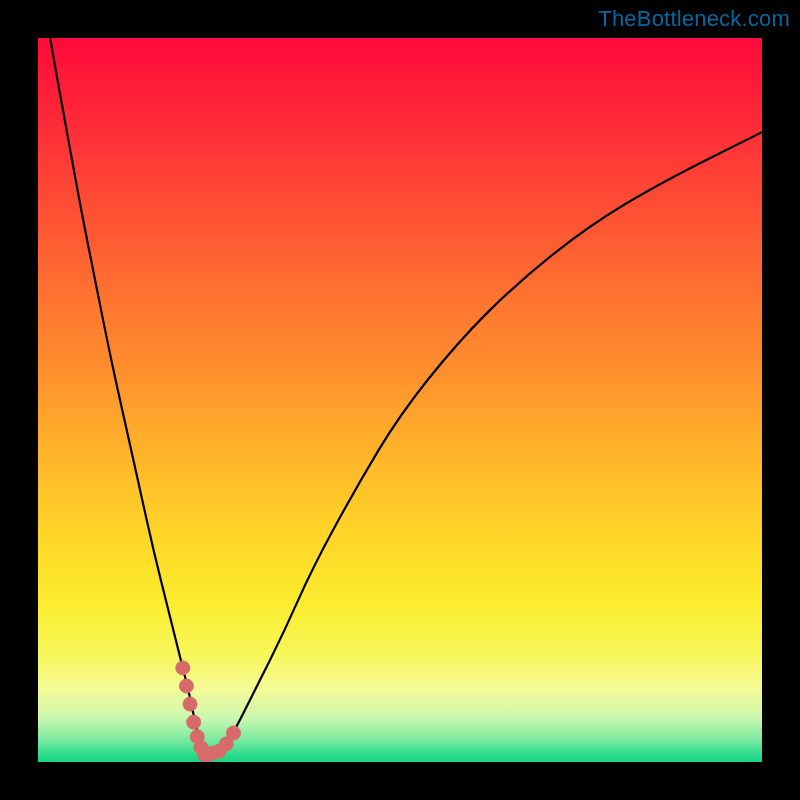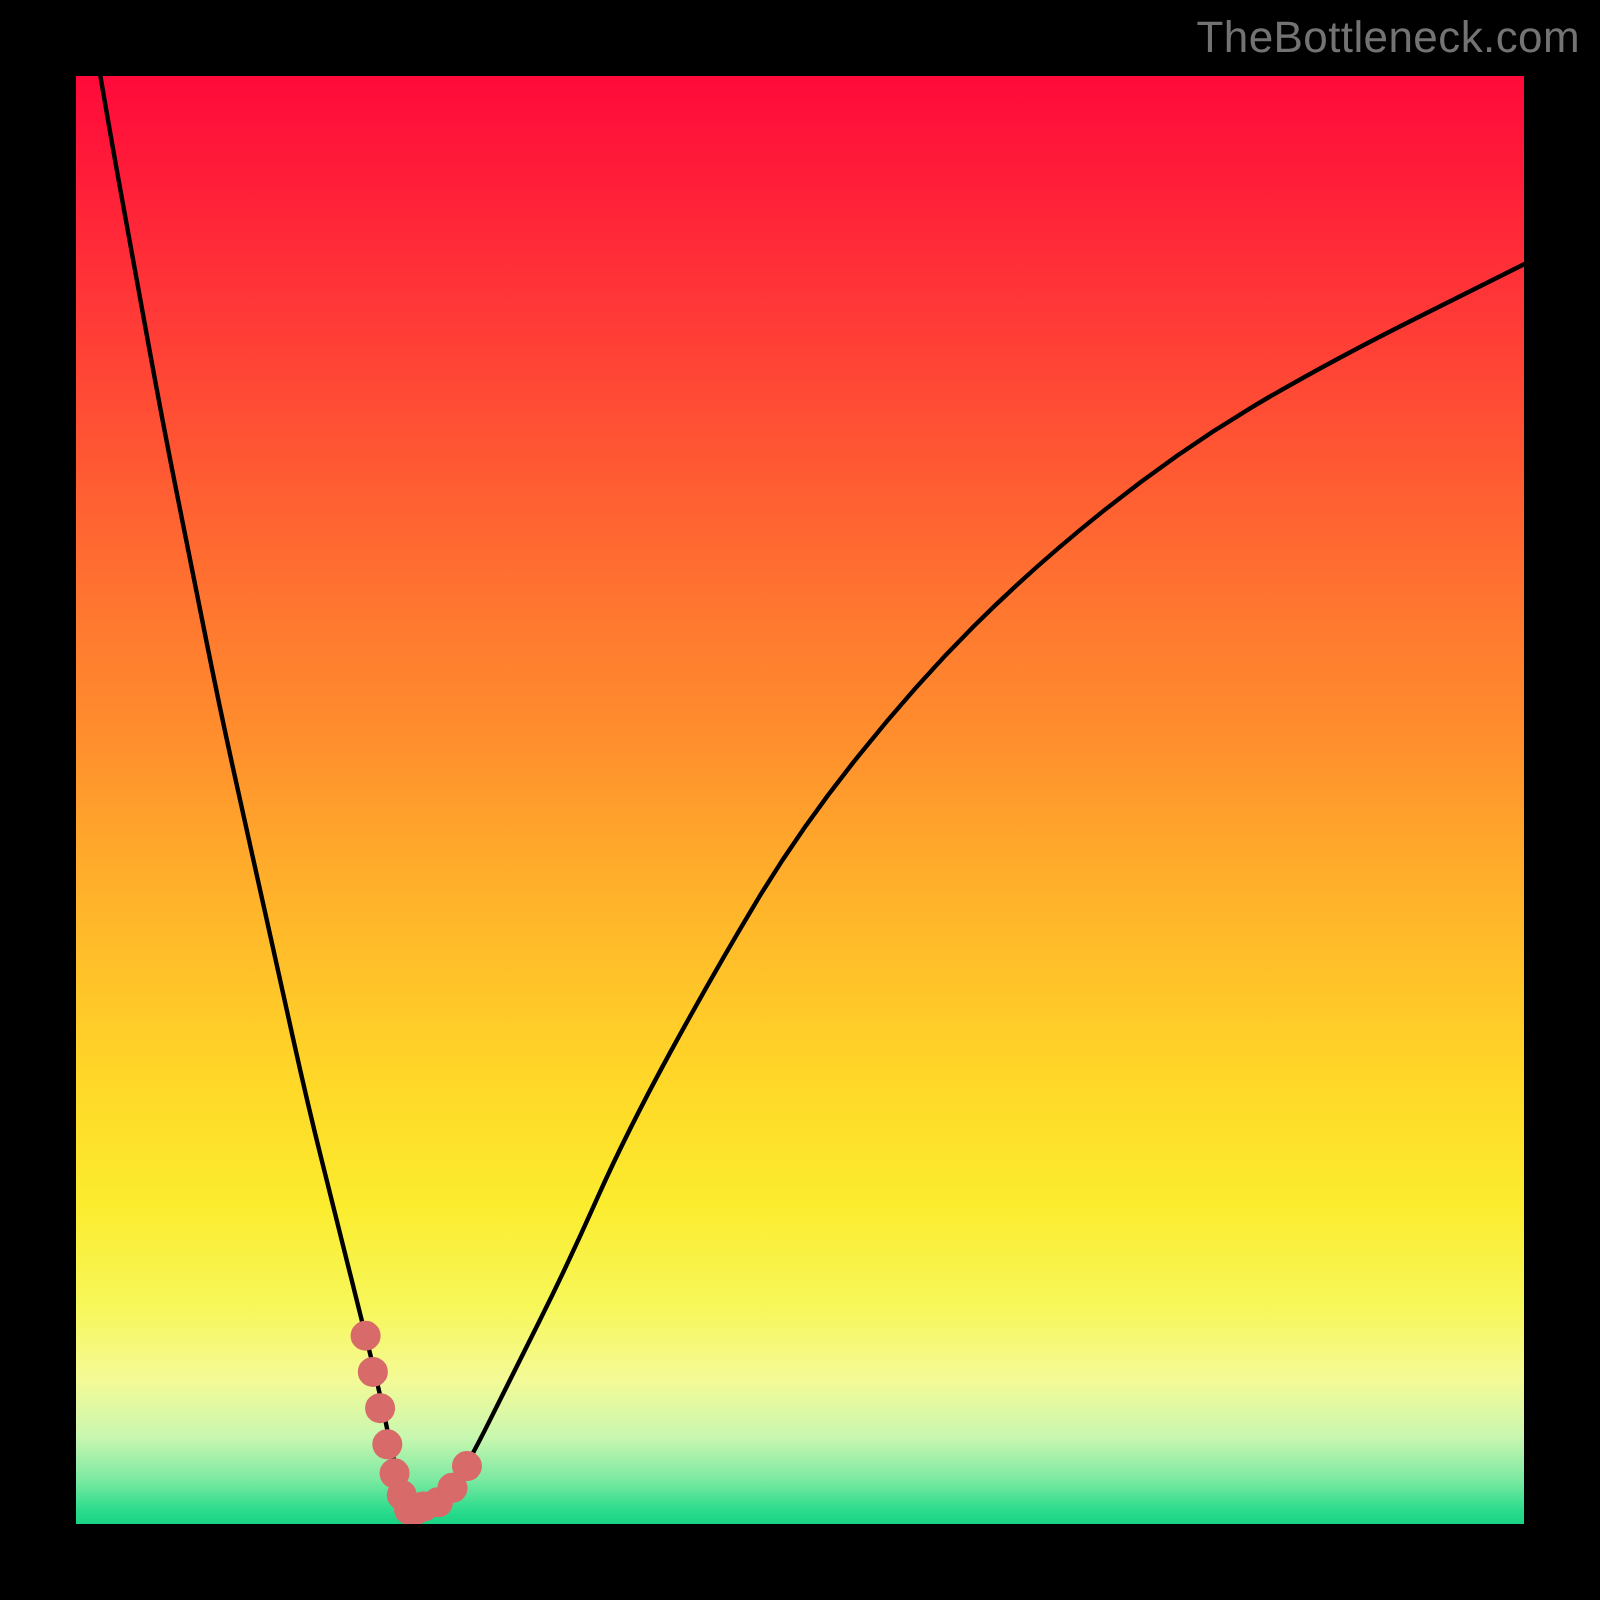--- a/index.html
+++ b/index.html
@@ -63,21 +63,21 @@
     stroke-linecap: round;
   }
   .datapoints circle {
     fill: #d86a6a;
     stroke: #d86a6a;
   }
   .watermark {
     position: absolute;
     top: 6px;
     right: 10px;
-    color: #737373;
+    color: #0369a1;
     font-size: 22px;
     font-weight: 500;
     letter-spacing: 0.2px;
     user-select: none;
   }
 </style>
 </head>
 <body>
 
 <div class="frame">

